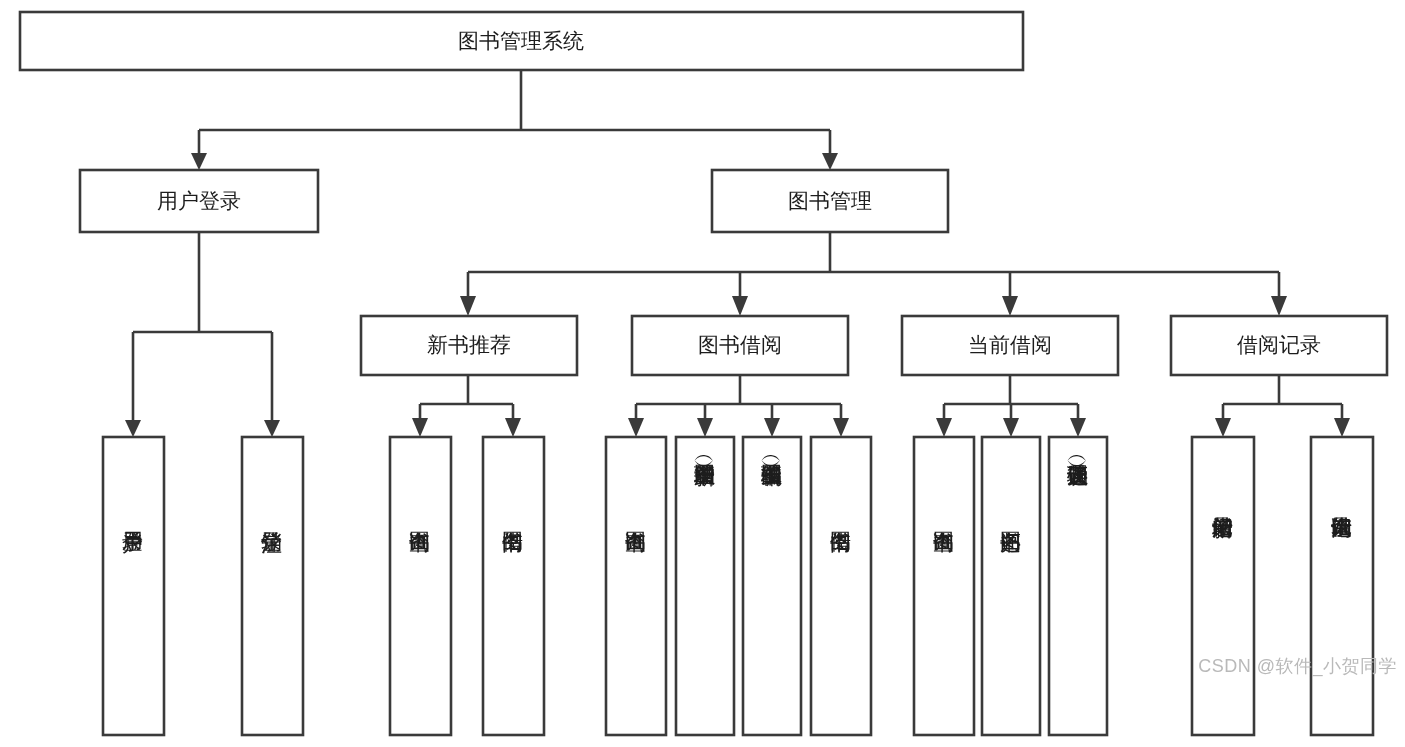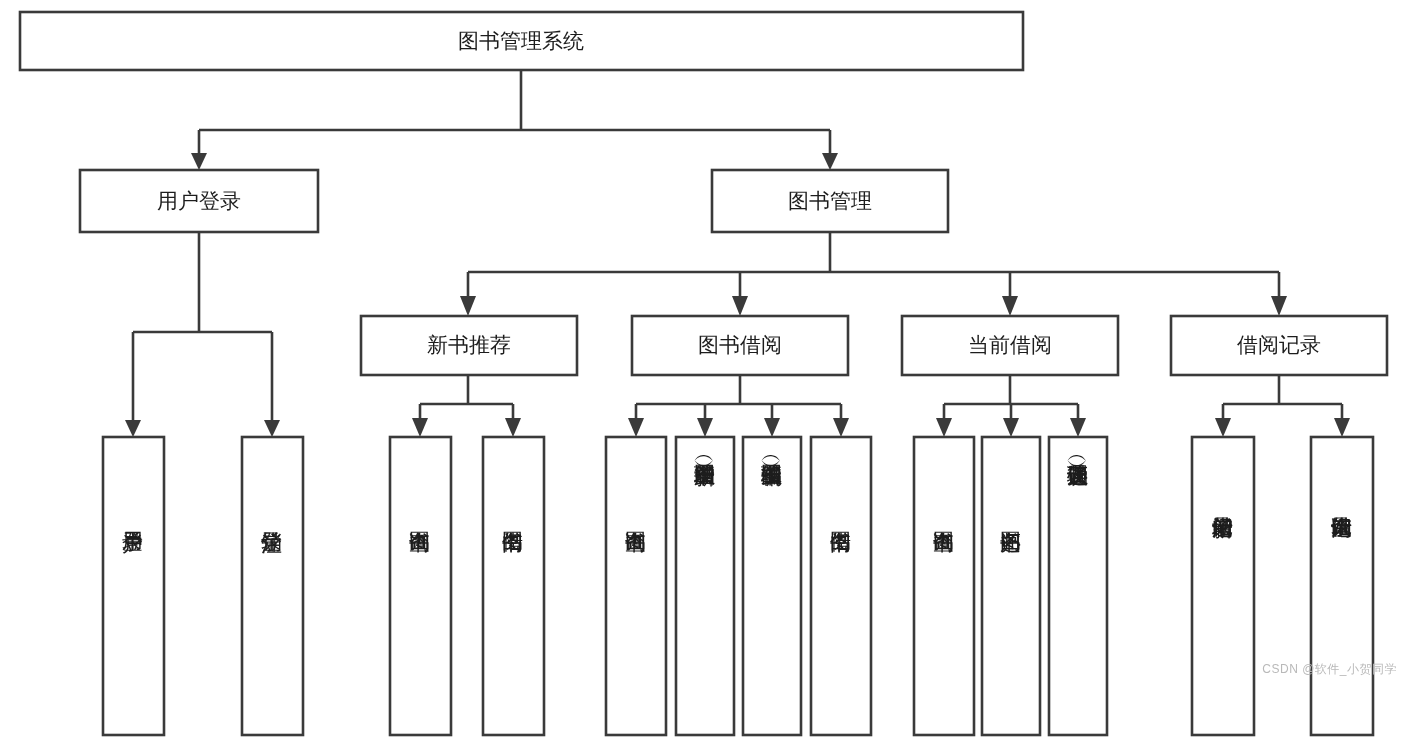--- a/index.html
+++ b/index.html
@@ -57,21 +57,21 @@
     writing-mode: vertical-rl;
     text-orientation: upright;
     text-anchor: middle;
     white-space: pre;
   }
   .watermark-text {
     position: absolute;
     right: 8px;
     bottom: 6px;
     font-family: "Liberation Sans", "DejaVu Sans", sans-serif;
-    font-size: 12px;
+    font-size: 18px;
     color: #b9b9b9;
     letter-spacing: 0.5px;
     white-space: nowrap;
     pointer-events: none;
   }
 </style>
 </head>
 <body>
 
 <div id="diagram-root">

